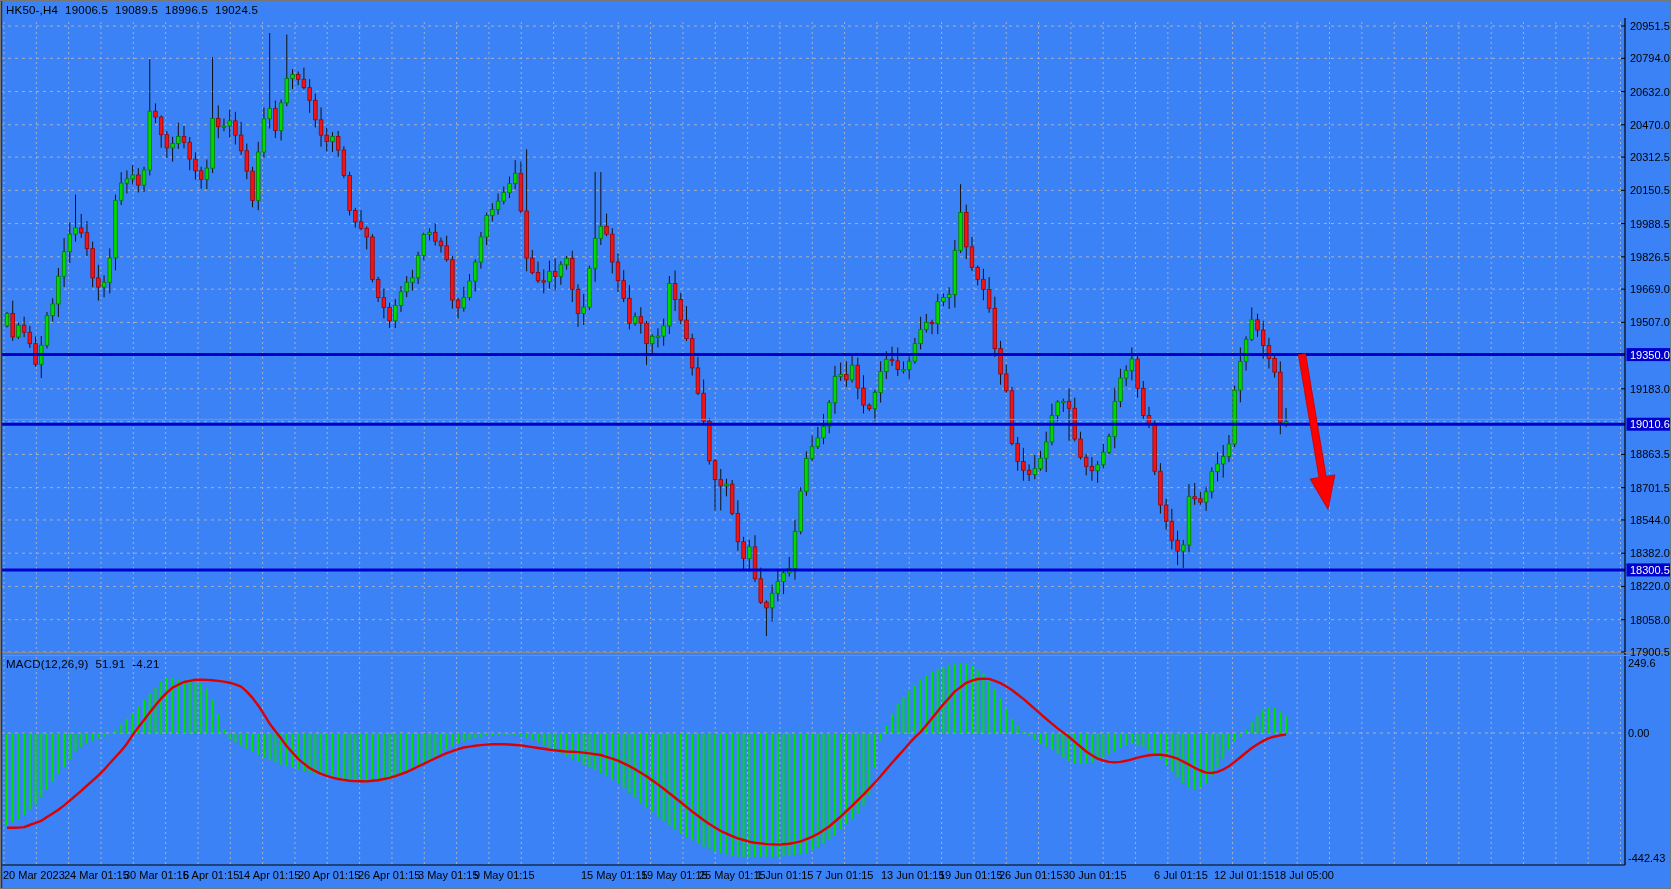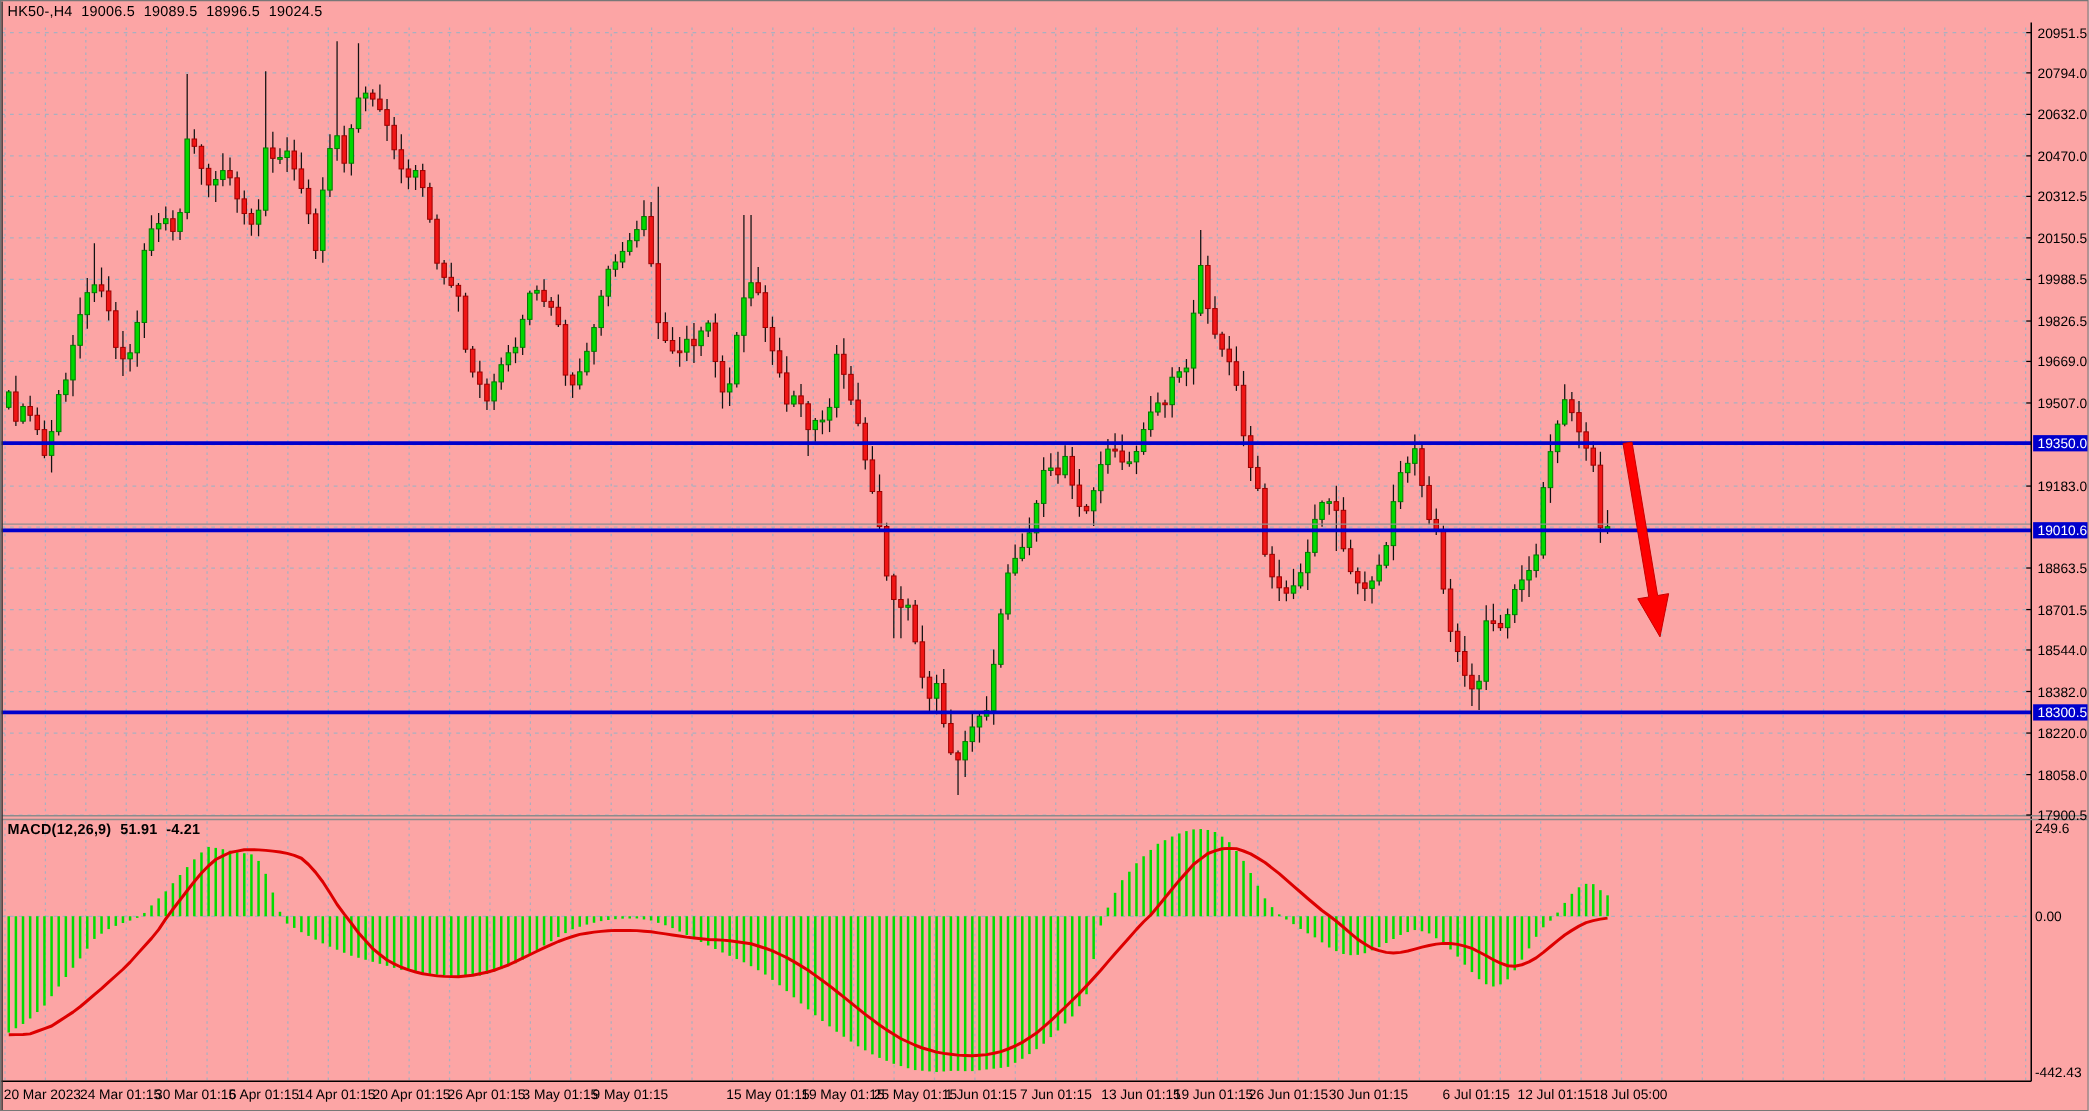--- a/index.html
+++ b/index.html
@@ -1,21 +1,21 @@
 <!DOCTYPE html>
 <html><head>
 <meta charset="utf-8">
 <style>
   html,body{margin:0;padding:0;background:#e8e8e8;}
-  #win{position:relative;width:1671px;height:889px;background:#fca5a5;
+  #win{position:relative;width:1671px;height:889px;background:#3b82f6;
        font-family:"Liberation Sans",sans-serif;border:1px solid #777;box-sizing:border-box;overflow:hidden;}
   #chartsvg{position:absolute;left:0;top:0;}
   .hud{position:absolute;font-size:11.5px;color:#000;white-space:pre;z-index:5;letter-spacing:0.2px;}
   #titlebar{left:5px;top:3px;}
-  #macdbar{left:5px;top:657px;font-weight:bold;}
+  #macdbar{left:5px;top:657px;}
   .sp{margin-right:7px;}
 </style>
 </head>
 <body>
 
 <div id="win">
   <div id="titlebar" class="hud"><span class="sp">HK50-,H4</span><span class="sp">19006.5</span><span class="sp">19089.5</span><span class="sp">18996.5</span><span>19024.5</span></div>
 
   <div id="macdbar" class="hud"><span class="sp">MACD(12,26,9)</span><span class="sp">51.91</span><span>-4.21</span></div>
 

